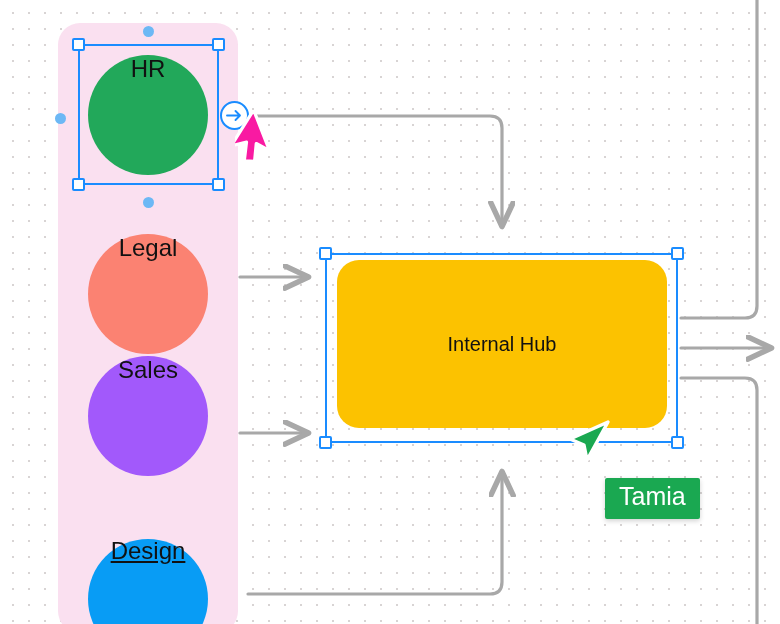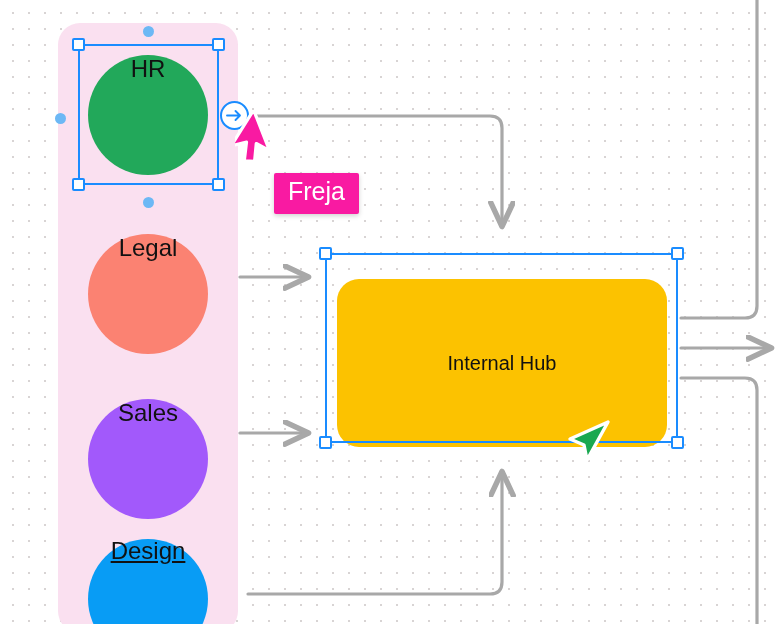--- a/index.html
+++ b/index.html
@@ -38,21 +38,21 @@
     border-radius: 50%;
     display: flex;
     align-items: flex-start;
     justify-content: center;
     font-size: 24px;
     color: #111111;
     font-family: "Liberation Sans", sans-serif;
   }
   #circle-hr     { left: 88px;  top: 55px;  width: 120px; height: 120px; background: #22a85a; }
   #circle-legal  { left: 88px;  top: 234px; width: 120px; height: 120px; background: #fb8272; }
-  #circle-sales  { left: 88px;  top: 399px; width: 120px; height: 120px; background: #a259fb; }
+  #circle-sales  { left: 88px;  top: 356px; width: 120px; height: 120px; background: #a259fb; }
   #circle-design { left: 88px;  top: 539px; width: 120px; height: 120px; background: #089cf5; }
   #circle-design span { position: relative; top: -2px; text-decoration: underline; }
 
   
   #connectors {
     position: absolute; left: 0; top: 0;
     width: 780px; height: 624px;
     pointer-events: none;
   }
 
@@ -79,21 +79,21 @@
   #sel-hub {
     position: absolute;
     left: 325px; top: 253px;
     width: 353px; height: 190px;
     border: 2.5px solid #1a8cff;
   }
 
   
   #hub-rect {
     position: absolute;
-    left: 337px; top: 279px;
+    left: 337px; top: 260px;
     width: 330px; height: 168px;
     background: #fcc200;
     border-radius: 22px;
     display: flex;
     align-items: center;
     justify-content: center;
     font-size: 20px;
     color: #111111;
   }
 
@@ -214,17 +214,17 @@
   </div>
 
   <svg class="cursor" id="cursor-freja" width="46" height="56" viewBox="0 0 46 56">
     <path d="M4,2 L4,44 L15,33 L23,50 L32,45 L24,29 L39,28 Z" fill="#f91aa2" stroke="#ffffff" stroke-width="3.2" stroke-linejoin="round" transform="rotate(32 20 25)"></path>
   </svg>
 
   <svg class="cursor" id="cursor-tamia" width="52" height="50" viewBox="0 0 52 50">
     <path d="M46,3 L8,20 L22,26 L25,41 Z" fill="#1aa851" stroke="#ffffff" stroke-width="3.4" stroke-linejoin="round"></path>
   </svg>
 
-  <div class="name-badge" id="badge-freja">
-    <span>Freja</span>
+  <div class="name-badge" id="badge-tamia">
+    <span>Tamia</span>
   </div>
 
 </div>
 
 </body></html>

